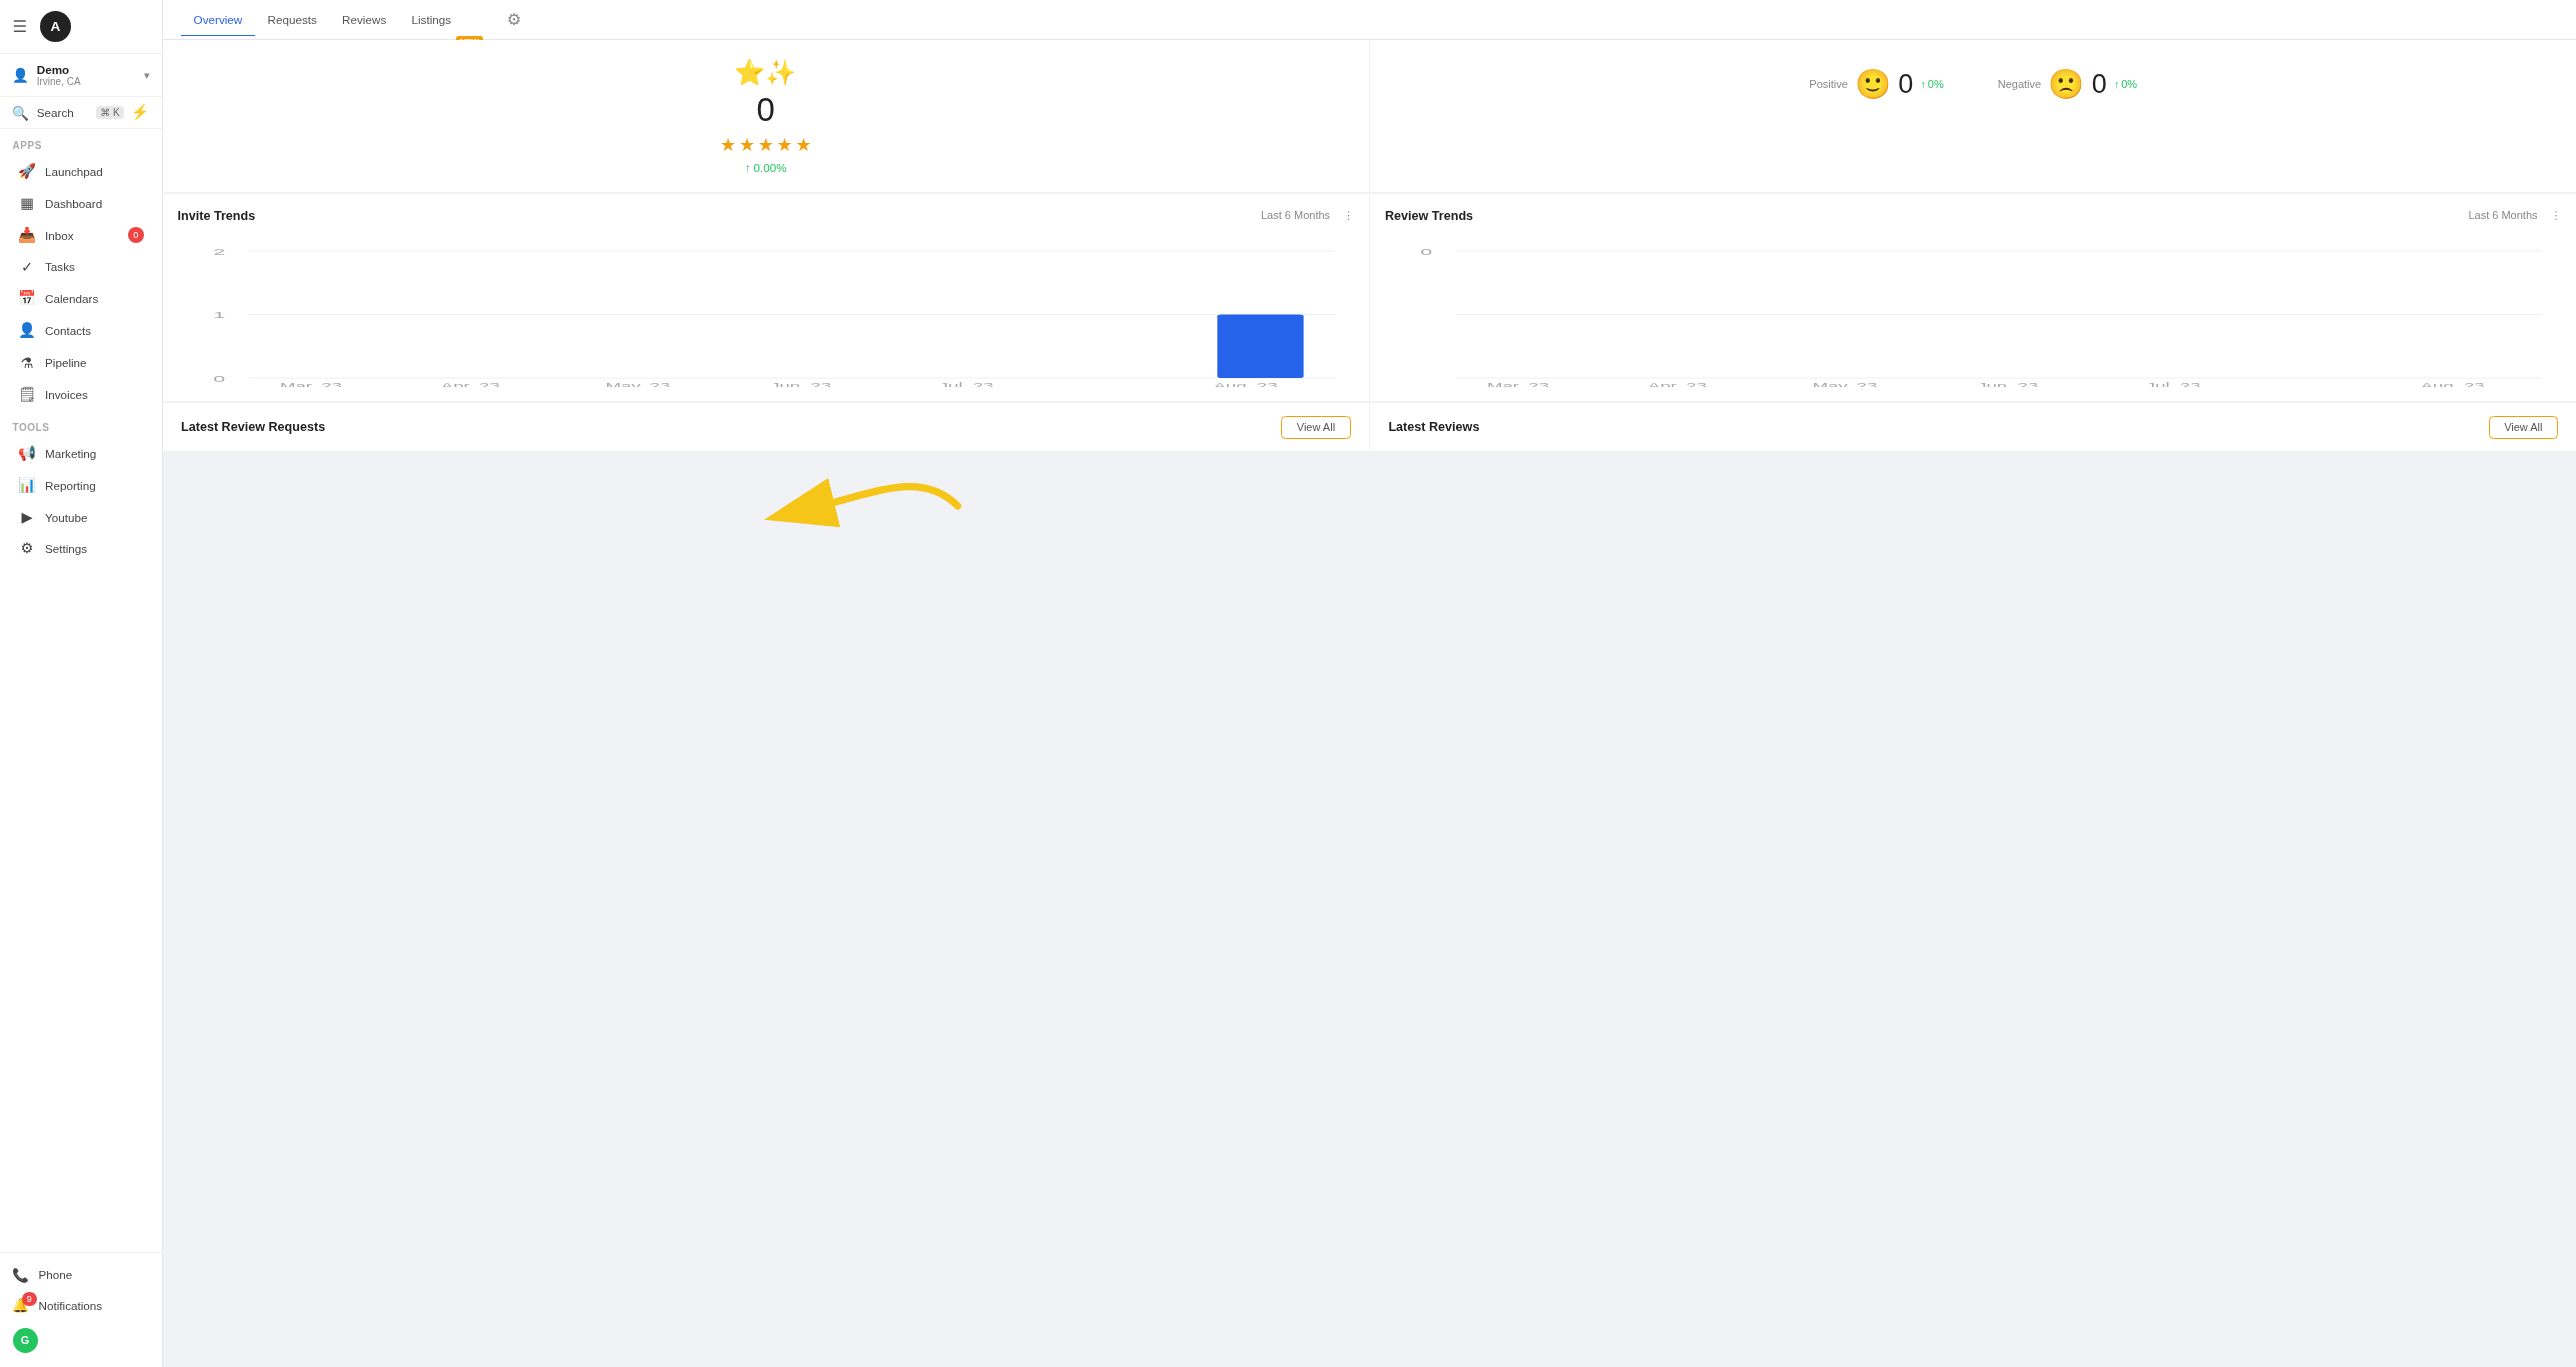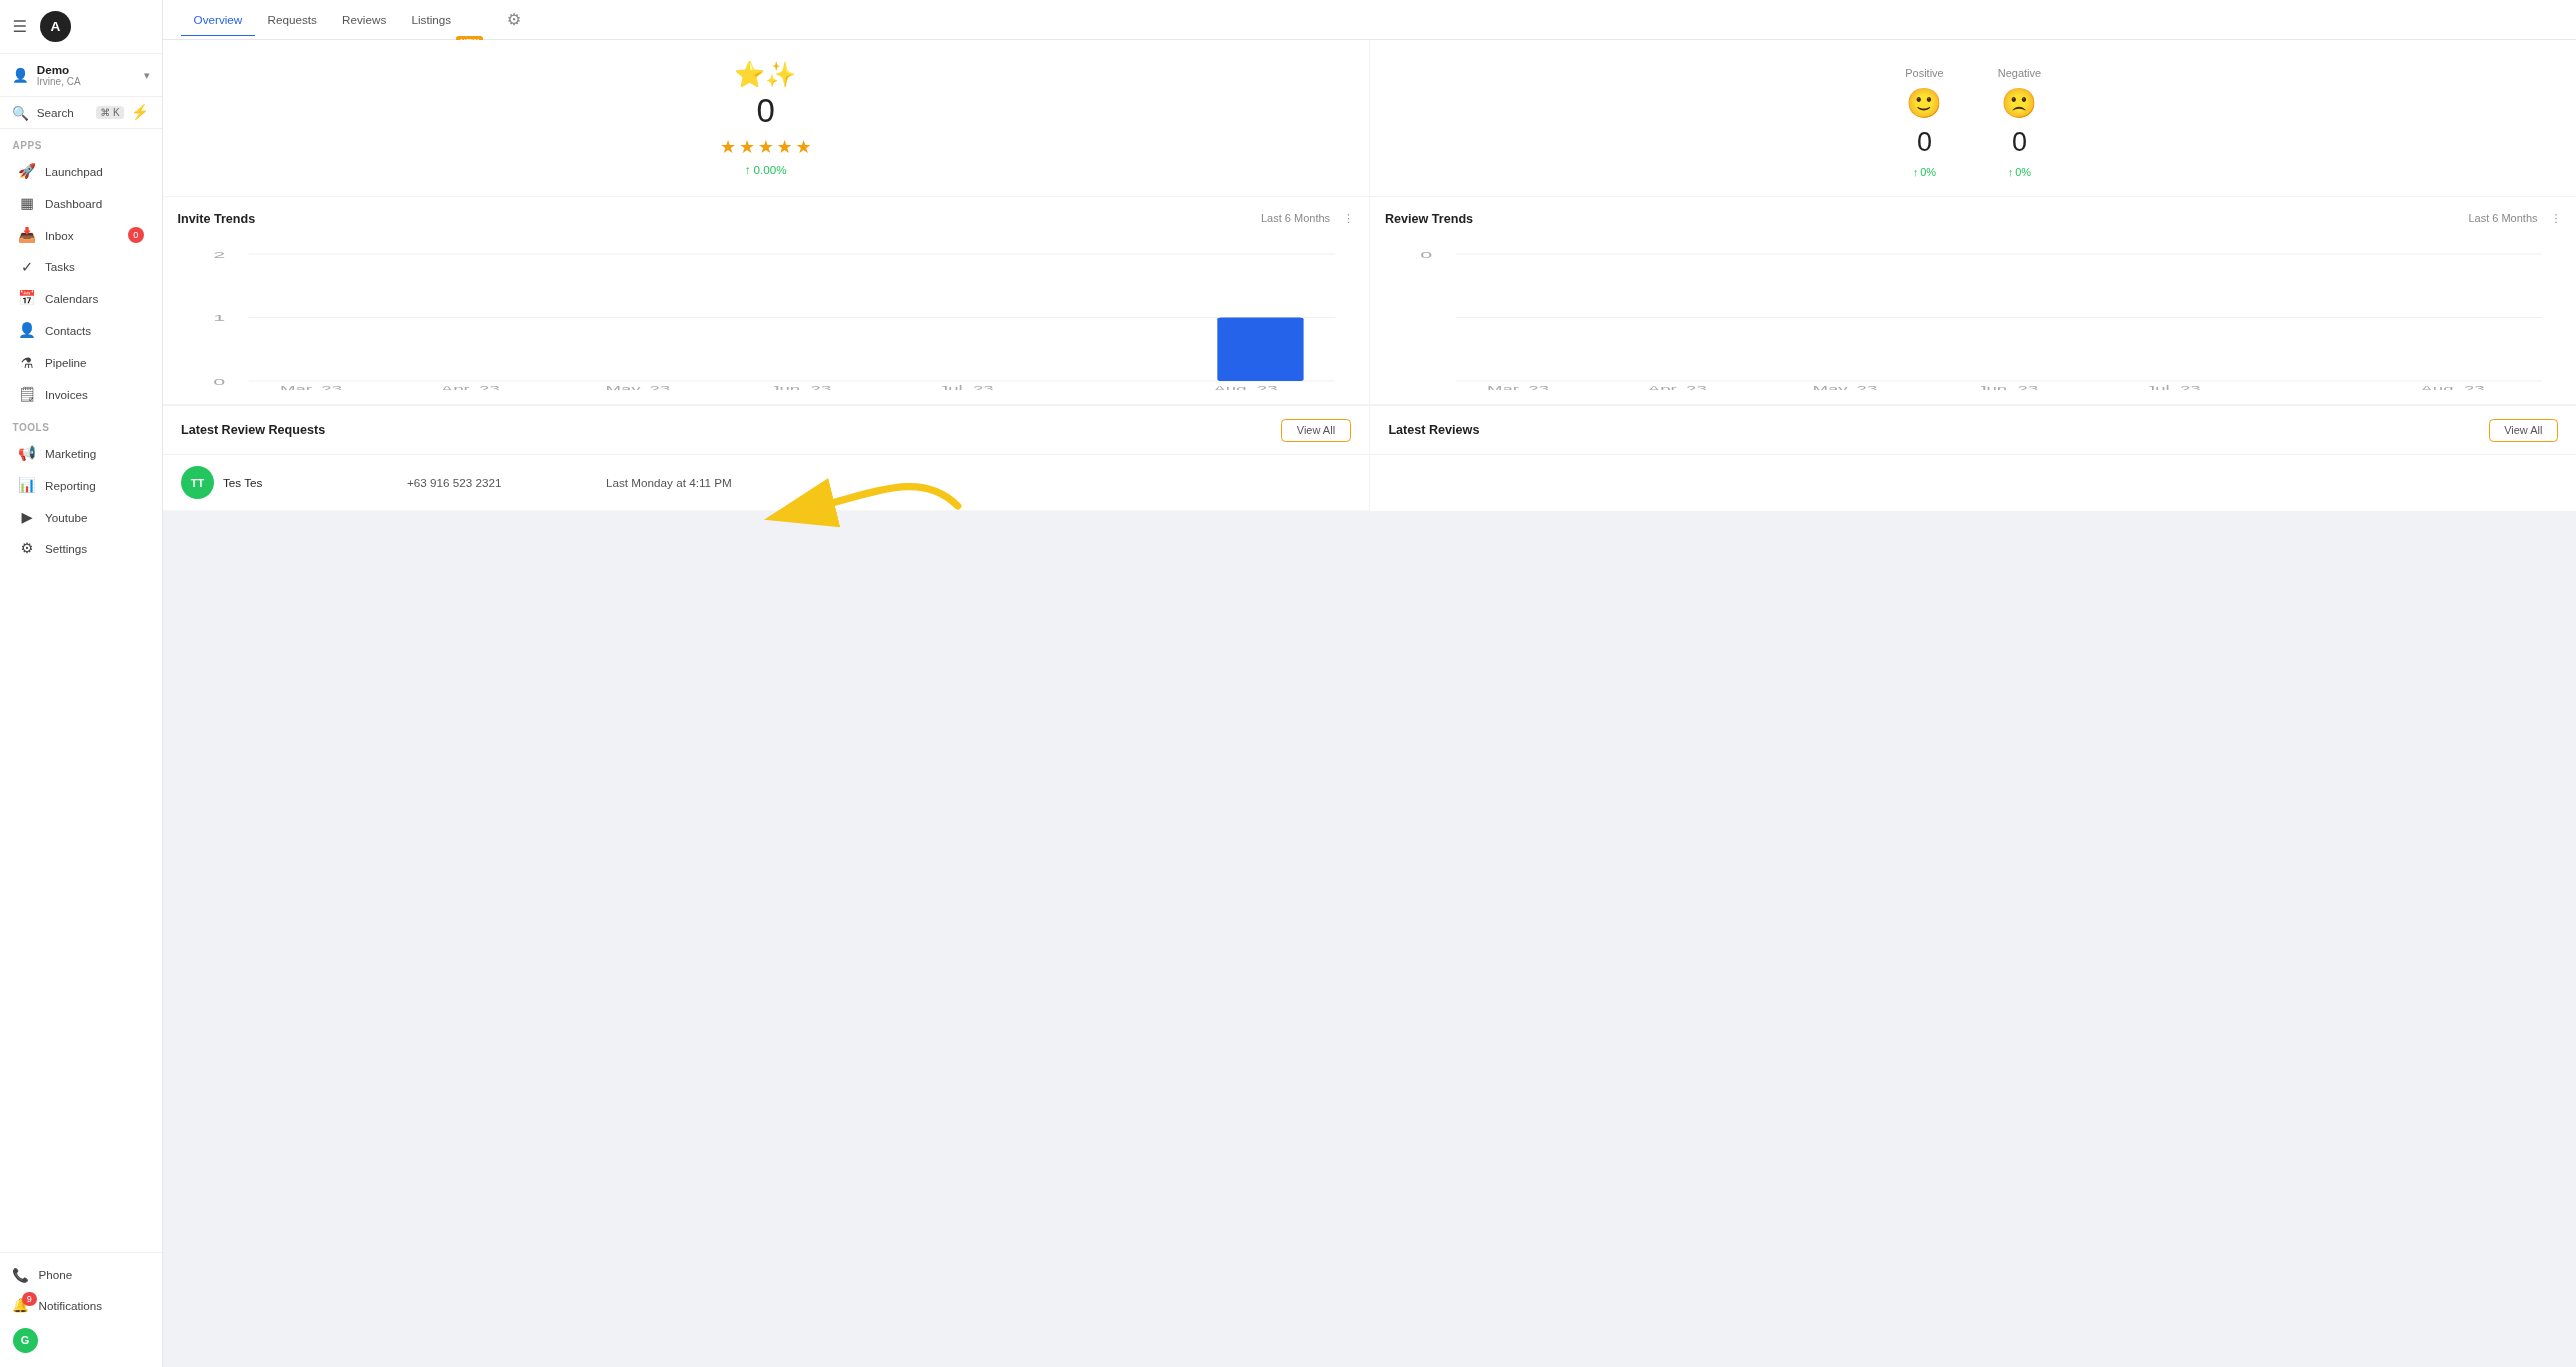--- a/index.html
+++ b/index.html
@@ -136,21 +136,21 @@
     .rating-card { display: flex; flex-direction: column; align-items: center; justify-content: center; min-height: 145px; }
     .stars-icon { font-size: 25px; color: #f59e0b; margin-bottom: 3.6px; }
     .rating-number { font-size: 33px; font-weight: 300; color: #222; }
     .stars-row { display: flex; gap: 2.7px; margin: 5.4px 0; }
     .star { font-size: 18px; color: #f59e0b; }
     .percent-change { font-size: 11.7px; color: #22c55e; display: flex; align-items: center; gap: 2.7px; }
 
     
     .sentiment-card { display: flex; flex-direction: column; padding: 18px; min-height: 145px; }
     .sentiment-cols { display: flex; gap: 54px; justify-content: center; align-items: flex-start; margin-top: 9px; }
-    .sentiment-col { display: flex; flex-direction: column; align-items: center; gap: 7.2px; }
+    .sentiment-col { display: flex; flex-direction: row; align-items: center; gap: 7.2px; }
     .sentiment-label { font-size: 11px; color: #888; }
     .smiley { font-size: 29px; }
     .smiley.positive { color: #6b7280; }
     .smiley.negative { color: #ef9999; }
     .sentiment-count { font-size: 27px; font-weight: 300; color: #222; }
     .sentiment-pct { font-size: 11px; color: #22c55e; display: flex; align-items: center; gap: 1.8px; }
 
     
     .chart-card { background: #fff; padding: 14.5px; }
     .chart-header { display: flex; justify-content: space-between; align-items: flex-start; margin-bottom: 19px; }
@@ -418,28 +418,20 @@
 
     <div class="tables-row">
 
       <div class="table-card">
         <div class="table-header">
           <span class="table-title">Latest Review Requests</span>
           <div style="position:relative;">
             <button class="view-all-btn">View All</button>
           </div>
         </div>
-        <div class="table-row-grid">
-          <div class="contact-name-wrap">
-            <div class="avatar-initials">TT</div>
-            <span class="contact-name">Tes Tes</span>
-          </div>
-          <span class="phone-num">+63 916 523 2321</span>
-          <span class="date-sent">Last Monday at 4:11 PM</span>
-        </div>
       </div>
 
       <div class="table-card">
         <div class="table-header">
           <span class="table-title">Latest Reviews</span>
           <button class="view-all-btn">View All</button>
         </div>
       </div>
     </div>
 

